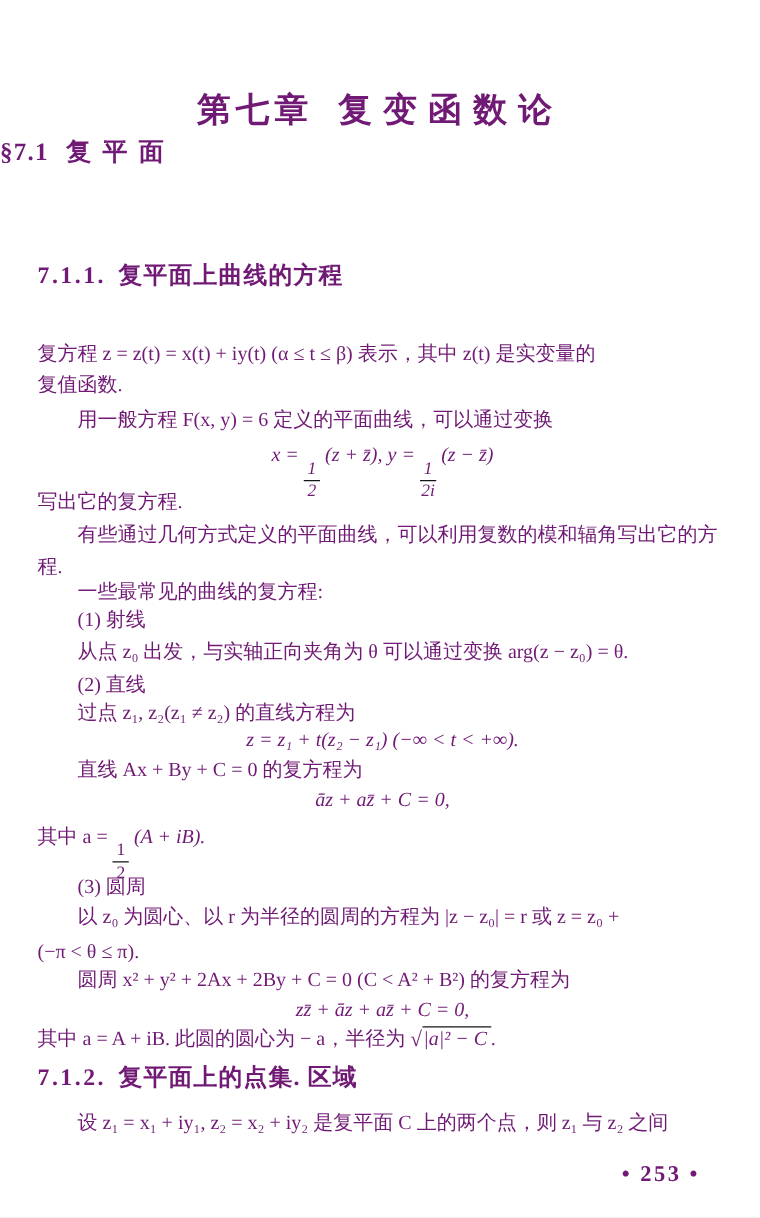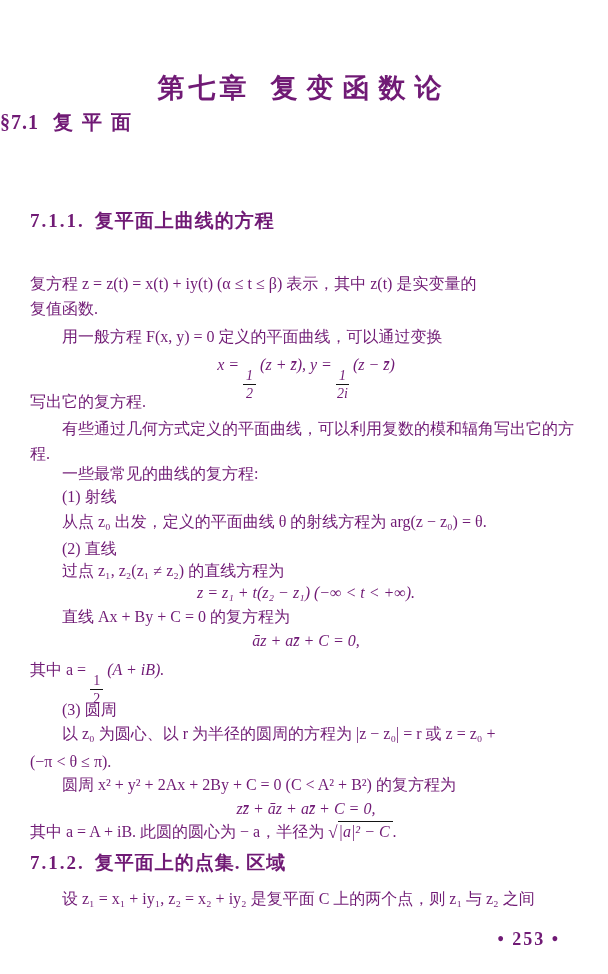--- a/index.html
+++ b/index.html
@@ -69,41 +69,41 @@
   </div>
 
 
   <div class="abs subhead" style="top:207px;">
     <span class="sh-num">7.1.1.</span><span>复平面上曲线的方程</span>
   </div>
 
   <div class="abs flush" style="top:271px;">复方程 z = z(t) = x(t) + iy(t) (α ≤ t ≤ β) 表示，其中 z(t) 是实变量的</div>
   <div class="abs flush" style="top:296px;">复值函数.</div>
 
-  <div class="abs ind" style="top:324px;">用一般方程 F(x, y) = 0 定义的平面曲线，可以通过变换</div>
+  <div class="abs ind" style="top:324px;">用一般方程 F(x, y) = 6 定义的平面曲线，可以通过变换</div>
 
   <div class="abs centered fblock math" style="top:345px;">
     <span>x =</span><span class="frac">
         <span class="fnum">1</span>
         <span class="fden">2</span>
       </span><span>(z + z̄),  y =</span><span class="frac">
         <span class="fnum">1</span>
         <span class="fden">2i</span>
       </span><span>(z − z̄)</span>
   </div>
 
   <div class="abs flush" style="top:389px;">写出它的复方程.</div>
 
   <div class="abs ind" style="top:416px;">有些通过几何方式定义的平面曲线，可以利用复数的模和辐角写出它的方</div>
   <div class="abs flush" style="top:441px;">程.</div>
 
   <div class="abs ind" style="top:461px;">一些最常见的曲线的复方程:</div>
 
   <div class="abs ind" style="top:484px;">(1) 射线</div>
-  <div class="abs ind" style="top:509px;">从点 z₀ 出发，定义的平面曲线 θ 的射线方程为  arg(z − z₀) = θ.</div>
+  <div class="abs ind" style="top:509px;">从点 z₀ 出发，与实轴正向夹角为 θ 可以通过变换  arg(z − z₀) = θ.</div>
 
   <div class="abs ind" style="top:536px;">(2) 直线</div>
   <div class="abs centered math" style="top:580px;">z = z₁ + t(z₂ − z₁)  (−∞ &lt; t &lt; +∞).</div>
   <div class="abs ind" style="top:558px;">过点 z₁, z₂(z₁ ≠ z₂) 的直线方程为</div>
   <div class="abs ind" style="top:604px;text-align:right;">直线 Ax + By + C = 0 的复方程为</div>
   <div class="abs centered math" style="top:628px;">āz + az̄ + C = 0,</div>
 
   <div class="abs flush fblock" style="top:650px;">
     <span>其中 a =</span><span class="frac">
         <span class="fnum">1</span>

